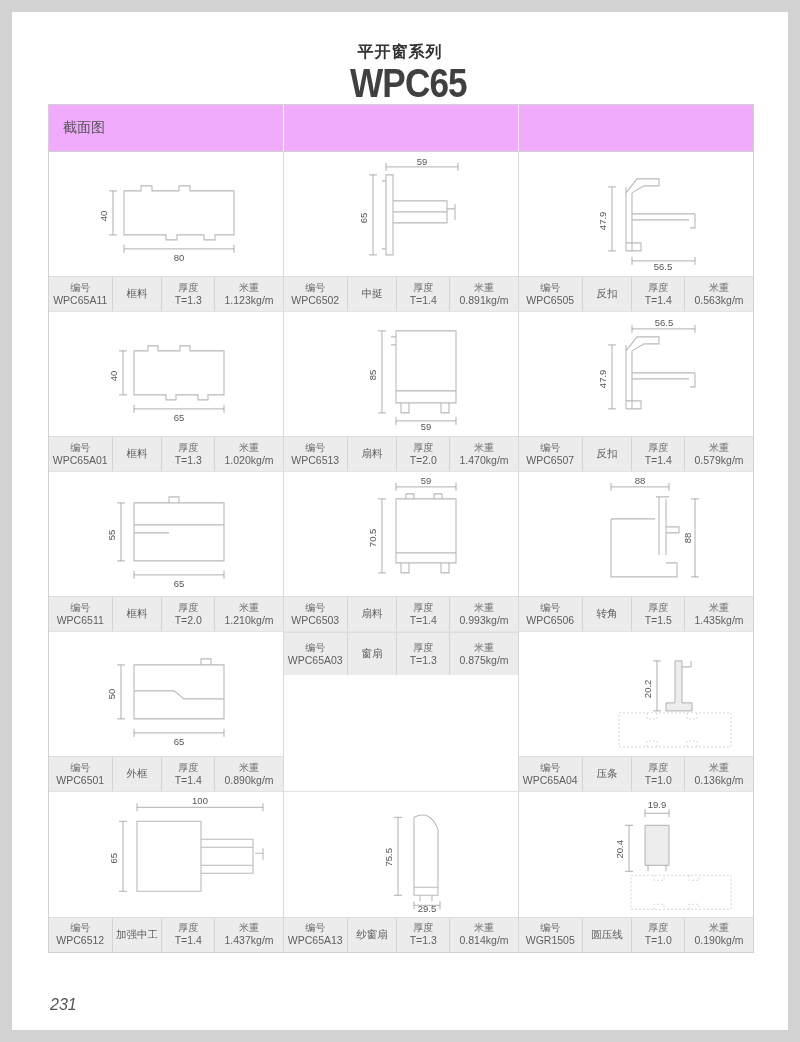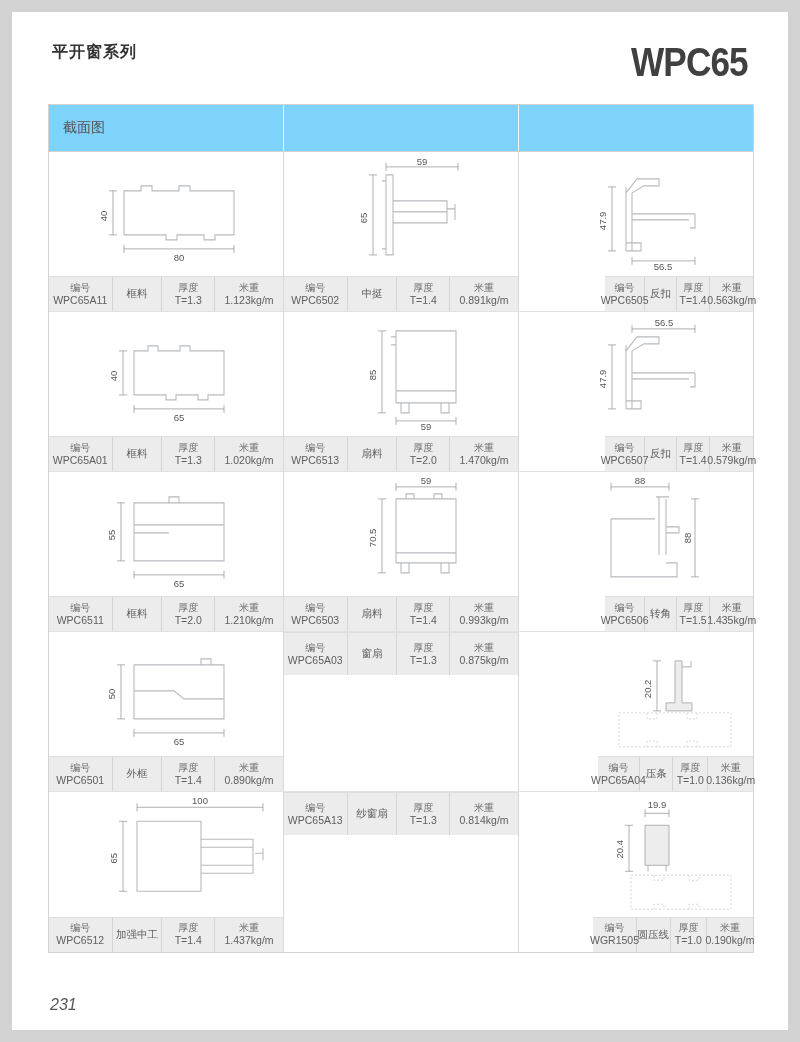--- a/index.html
+++ b/index.html
@@ -8,48 +8,48 @@
     background:#d2d2d2;
     font-family:"Liberation Sans",sans-serif;
     overflow:hidden;
   }
   .page{
     position:absolute;left:12px;top:12px;width:776px;height:1018px;
     background:#ffffff;
   }
   .header{
     position:absolute;left:40px;right:40px;top:30px;height:56px;
-    display:flex;justify-content:space-between;align-items:flex-start;
+    display:flex;justify-content:space-between;align-items:center;flex-direction:column;
   }
   .series-title{font-size:16px;font-weight:bold;color:#333;letter-spacing:1px;}
   .model-title{
     font-size:40px;font-weight:800;color:#404040;letter-spacing:-1px;
     transform:scaleX(0.88);transform-origin:right bottom;line-height:1;
   }
   .ptable{
     position:absolute;left:36px;top:92px;width:704px;
     border:1px solid #d2d2d2;background:#fff;
   }
   .thead{
-    height:46px;background:#7dd3fc;display:flex;
+    height:46px;background:#f0abfc;display:flex;
     border-bottom:1px solid #d2d2d2;
     justify-content:space-between;
   }
   .th{
     flex:1;display:flex;align-items:center;padding-left:14px;
     color:#555;font-size:14px;border-right:1px solid #f4f4f4;
   }
   .th:last-child{border-right:none;}
   .trow{display:flex;height:160px;}
   .cell{
     flex:1;display:flex;flex-direction:column;
     border-right:1px solid #d8d8d8;border-bottom:1px solid #e2e2e2;
     min-width:0;
   }
-  .cell:last-child{border-right:none;align-items:flex-end;}
+  .cell:last-child{border-right:none;}
   .trow:last-child .cell{border-bottom:none;}
   .diagram{height:152px;position:relative;}
   .diagram svg{width:100%;height:100%;display:block;}
   .info{
     height:42px;background:#ececec;display:flex;border-top:1px solid #dedede;
   }
   .ic{
     display:flex;flex-direction:column;align-items:center;justify-content:center;
     border-right:1px solid #d4d4d4;line-height:1.3;min-width:0;
   }
@@ -456,20 +456,29 @@
               <span class="iv">T=1.4</span>
             </div>
           <div class="ic">
               <span class="il">米重</span>
               <span class="iv">1.437kg/m</span>
             </div>
         </div>
       </div>
 
       <div class="cell">
+        <div class="diagram">
+          <svg viewBox="0 0 234 118">
+            <path class="p" d="M130,22 V100 H154 V34 M130,22 Q146,14 154,34 M130,92 H154 M136,100 v6 M148,100 v6"></path>
+            <path class="d" d="M114,22 V100 M110,22 h8 M110,100 h8"></path>
+            <text class="dt" x="108" y="62" transform="rotate(-90 108 62)">75.5</text>
+            <path class="d" d="M130,110 H156 M130,106 v8 M156,106 v8"></path>
+            <text class="dt" x="143" y="117">29.5</text>
+          </svg>
+        </div>
         <div class="info">
           <div class="ic">
               <span class="il">编号</span>
               <span class="iv">WPC65A13</span>
             </div>
           <div class="ic">
               <span class="iv">纱窗扇</span>
             </div>
           <div class="ic">
               <span class="il">厚度</span>

